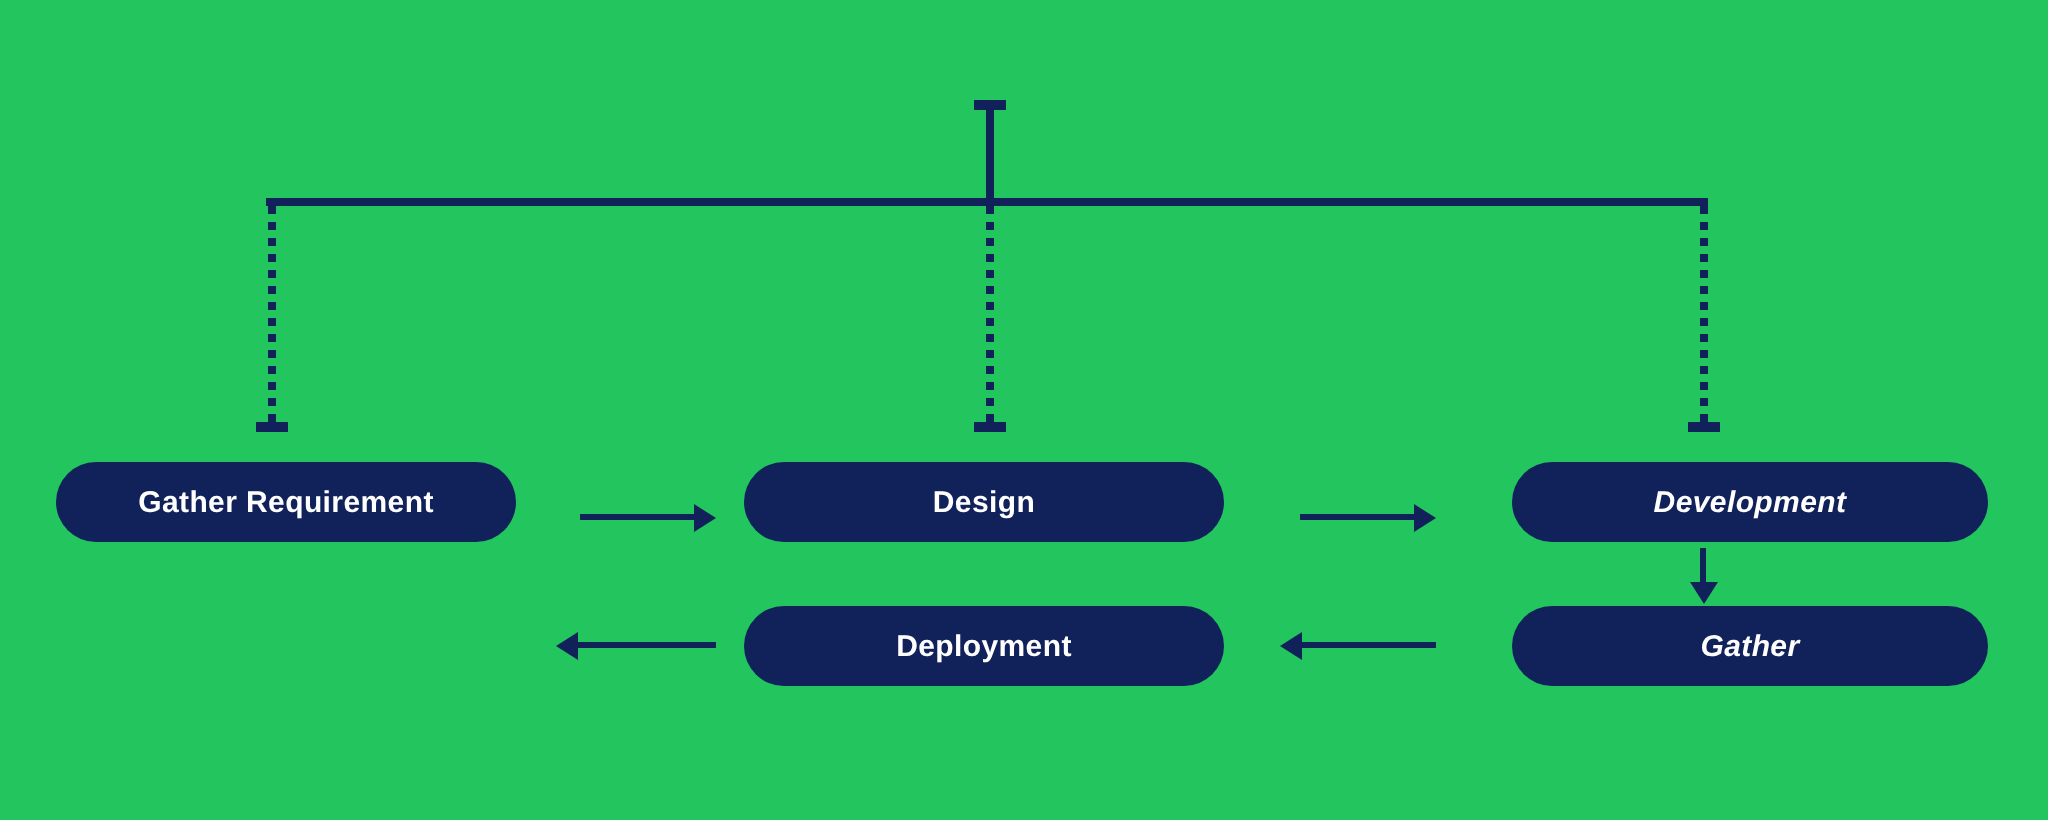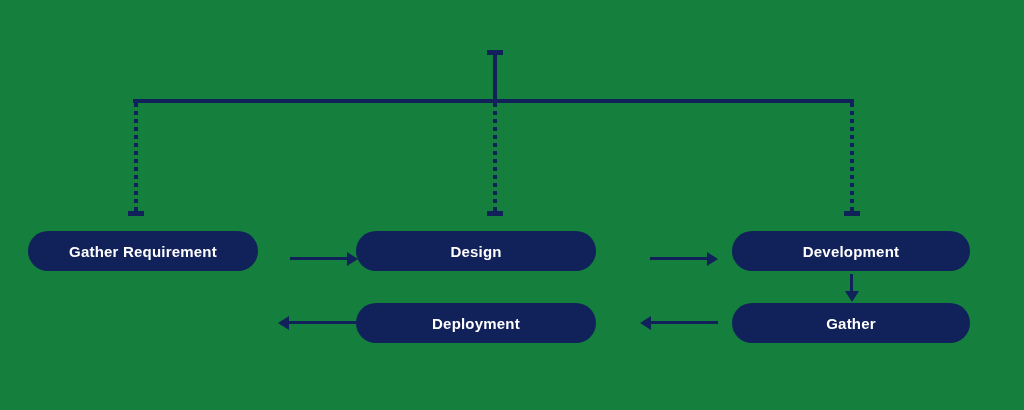--- a/index.html
+++ b/index.html
@@ -7,21 +7,21 @@
     padding: 0;
     background: #ffffff;
   }
   body {
     font-family: "Liberation Sans", sans-serif;
   }
   #canvas {
     position: relative;
     width: 1024px;
     height: 410px;
-    background: #15803d;
+    background: #22c55e;
     overflow: hidden;
   }
 
   
   .pill {
     position: absolute;
     height: 40px;
     border-radius: 20px;
     background: #11215A;
     color: #ffffff;
@@ -29,22 +29,22 @@
     align-items: center;
     justify-content: center;
     font-size: 15px;
     font-weight: bold;
     letter-spacing: 0.2px;
     line-height: 1;
     white-space: nowrap;
     box-sizing: border-box;
   }
   .col-left   { left: 28px;  width: 230px; }
-  .col-mid    { left: 356px; width: 240px; }
-  .col-right  { left: 732px; width: 238px; }
+  .col-mid    { left: 372px; width: 240px; }
+  .col-right  { left: 756px; width: 238px; font-style: italic; }
   .row-top    { top: 231px; }
   .row-bottom { top: 303px; }
 
   
   .spine {
     position: absolute;
     left: 133px;
     top: 99px;
     width: 721px;
     height: 4px;

